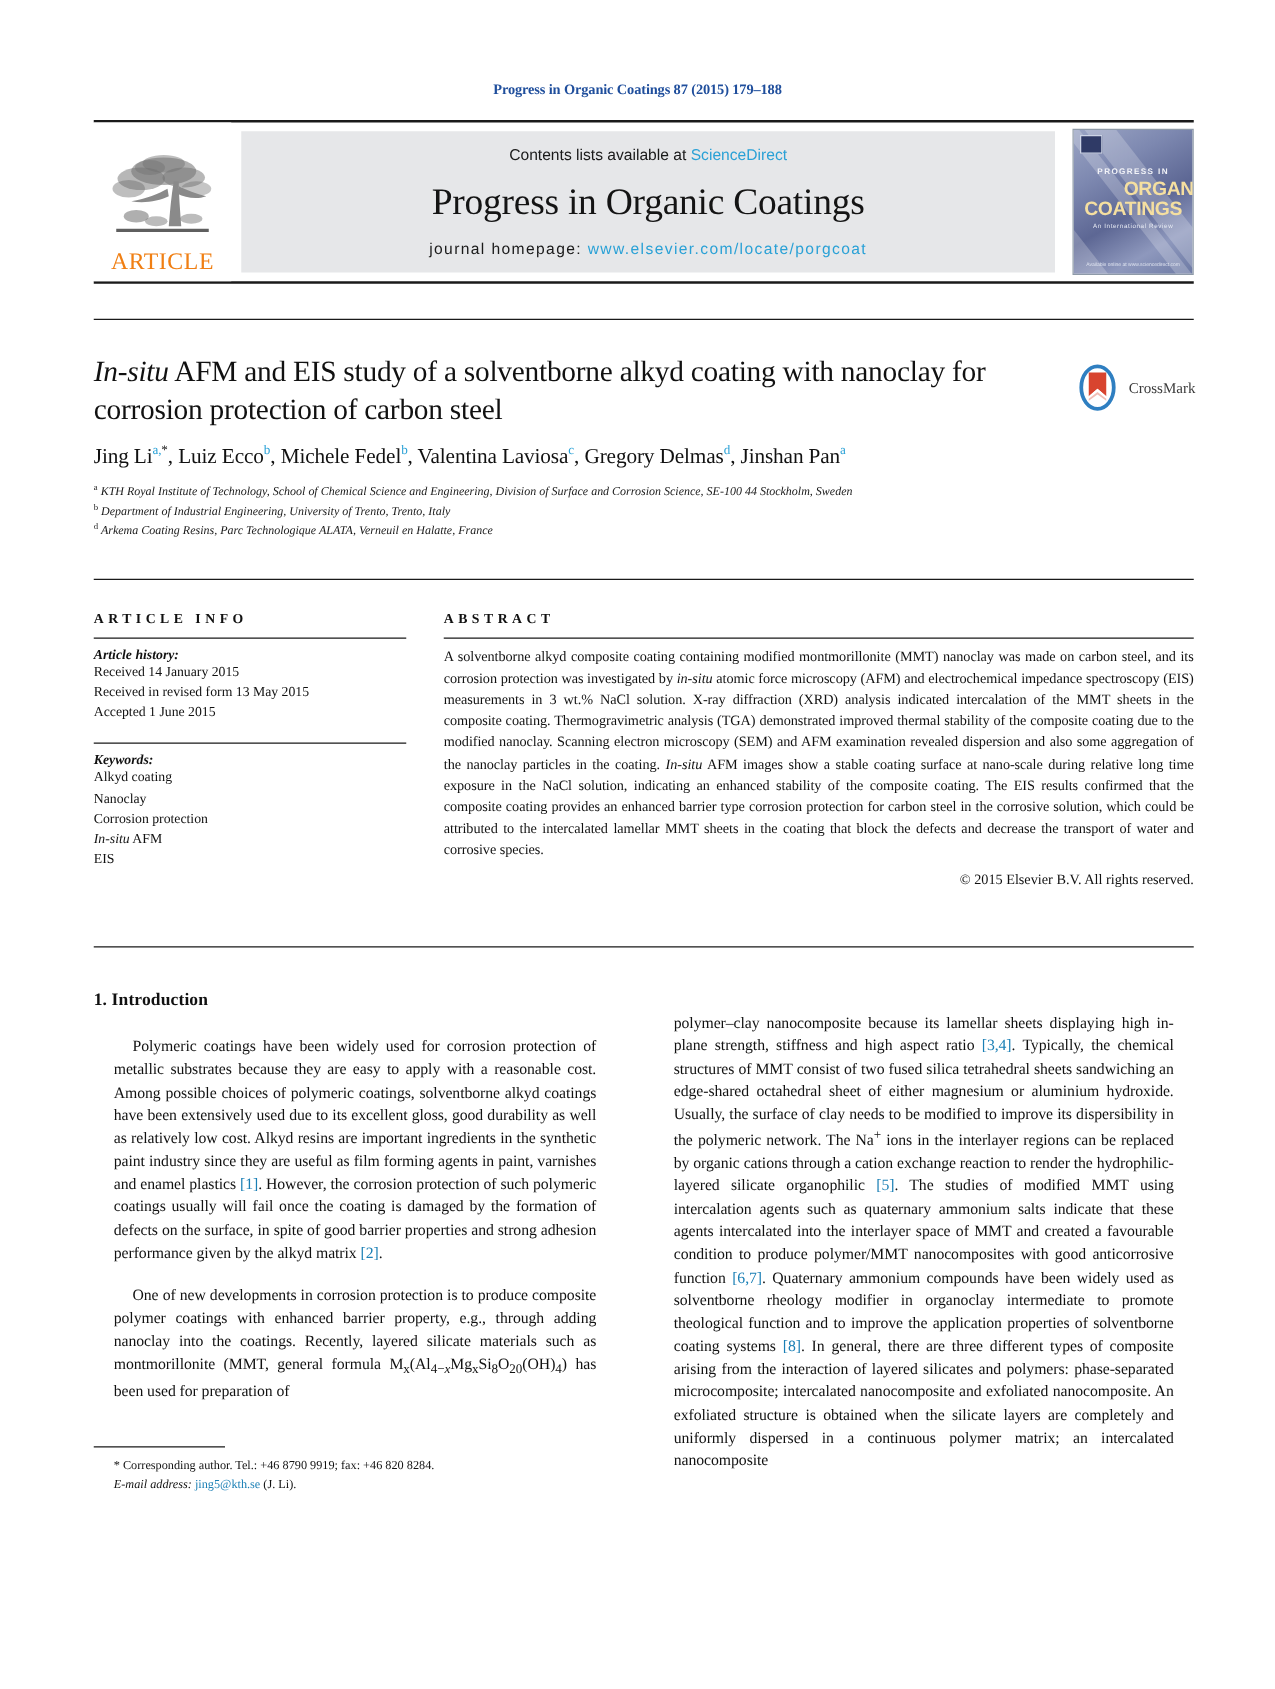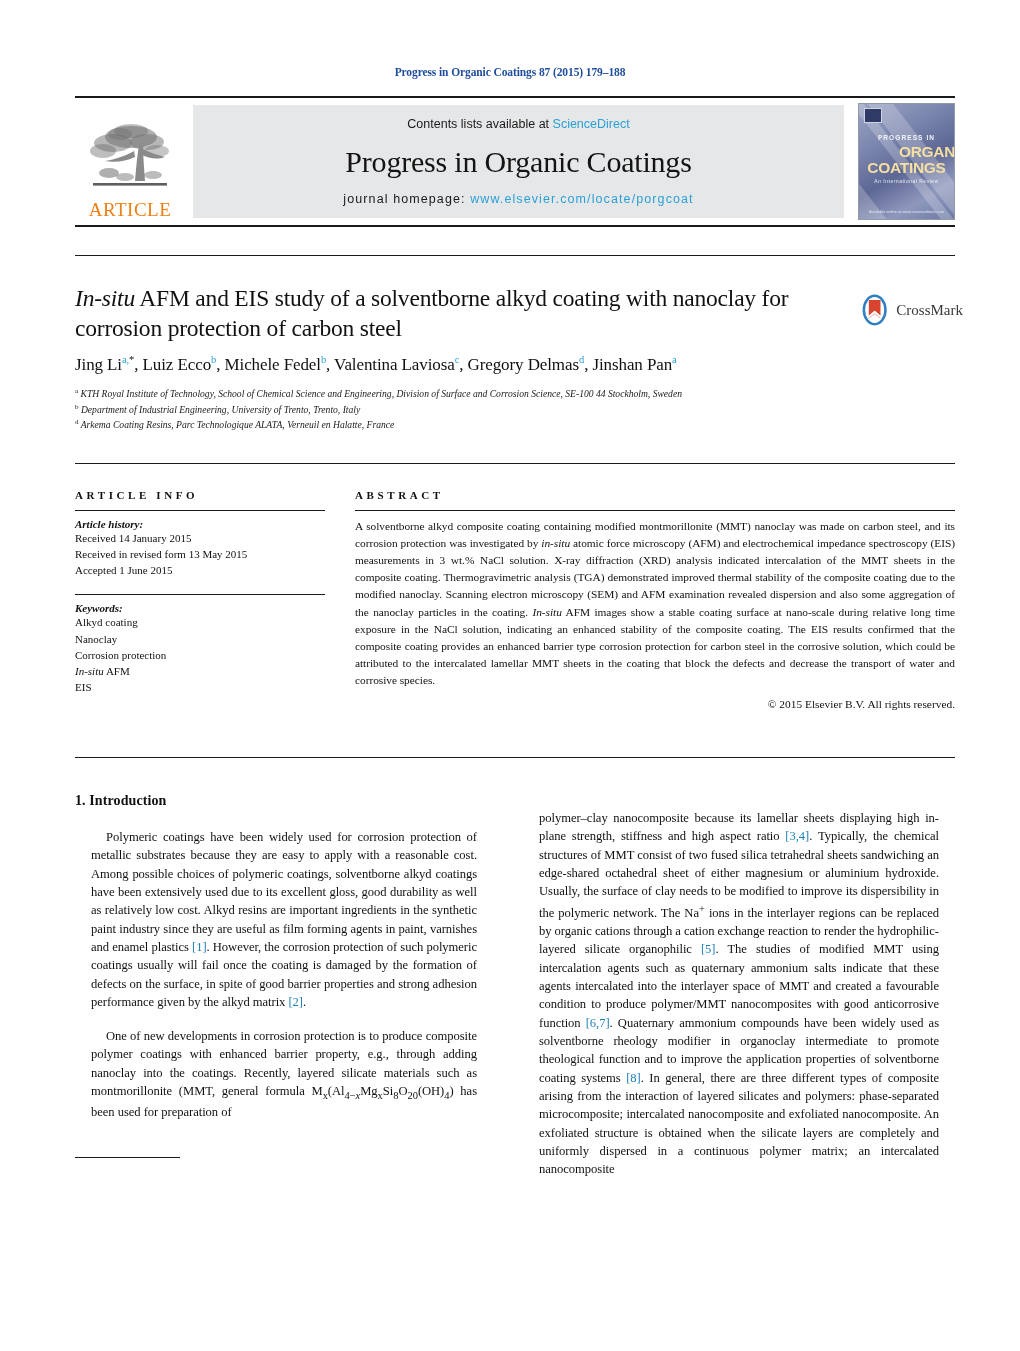--- a/index.html
+++ b/index.html
@@ -186,21 +186,21 @@
   .crossmark {
     position: absolute;
     left: 858px; top: 288px;
     width: 105px; height: 44px;
     display: flex;
     align-items: center;
     gap: 5px;
   }
   .crossmark-label {
     font-family: "Liberation Serif", serif;
-    font-size: 15px;
+    font-size: 12px;
     color: #3a3a3a;
   }
 
   .authors {
     position: absolute;
     left: 75px; top: 355px;
     width: 880px;
     font-family: "Liberation Serif", serif;
     font-size: 17px;
     color: #111;
@@ -482,15 +482,19 @@
     </p>
   </div>
 
   <div class="col-right">
     <p class="body">
       <span>polymer–clay nanocomposite because its lamellar sheets displaying high in-plane strength, stiffness and high aspect ratio </span><span class="ref">[3,4]</span><span>. Typically, the chemical structures of MMT consist of two fused silica tetrahedral sheets sandwiching an edge-shared octahedral sheet of either magnesium or aluminium hydroxide. Usually, the surface of clay needs to be modified to improve its dispersibility in the polymeric network. The Na</span><sup>+</sup><span> ions in the interlayer regions can be replaced by organic cations through a cation exchange reaction to render the hydrophilic-layered silicate organophilic </span><span class="ref">[5]</span><span>. The studies of modified MMT using intercalation agents such as quaternary ammonium salts indicate that these agents intercalated into the interlayer space of MMT and created a favourable condition to produce polymer/MMT nanocomposites with good anticorrosive function </span><span class="ref">[6,7]</span><span>. Quaternary ammonium compounds have been widely used as solventborne rheology modifier in organoclay intermediate to promote theological function and to improve the application properties of solventborne coating systems </span><span class="ref">[8]</span><span>. In general, there are three different types of composite arising from the interaction of layered silicates and polymers: phase-separated microcomposite; intercalated nanocomposite and exfoliated nanocomposite. An exfoliated structure is obtained when the silicate layers are completely and uniformly dispersed in a continuous polymer matrix; an intercalated nanocomposite</span>
     </p>
   </div>
 
   <div class="footnote-rule"></div>
+  <div class="footnote">
+    <span class="indent"><span>*</span> <span>Corresponding author. Tel.: +46 8790 9919; fax: +46 820 8284.</span></span>
+    <span class="indent"><em>E-mail address:</em> <span class="mail">jing5@kth.se</span><span> (J. Li).</span></span>
+  </div>
 
 
 </div>
 
 </body></html>

